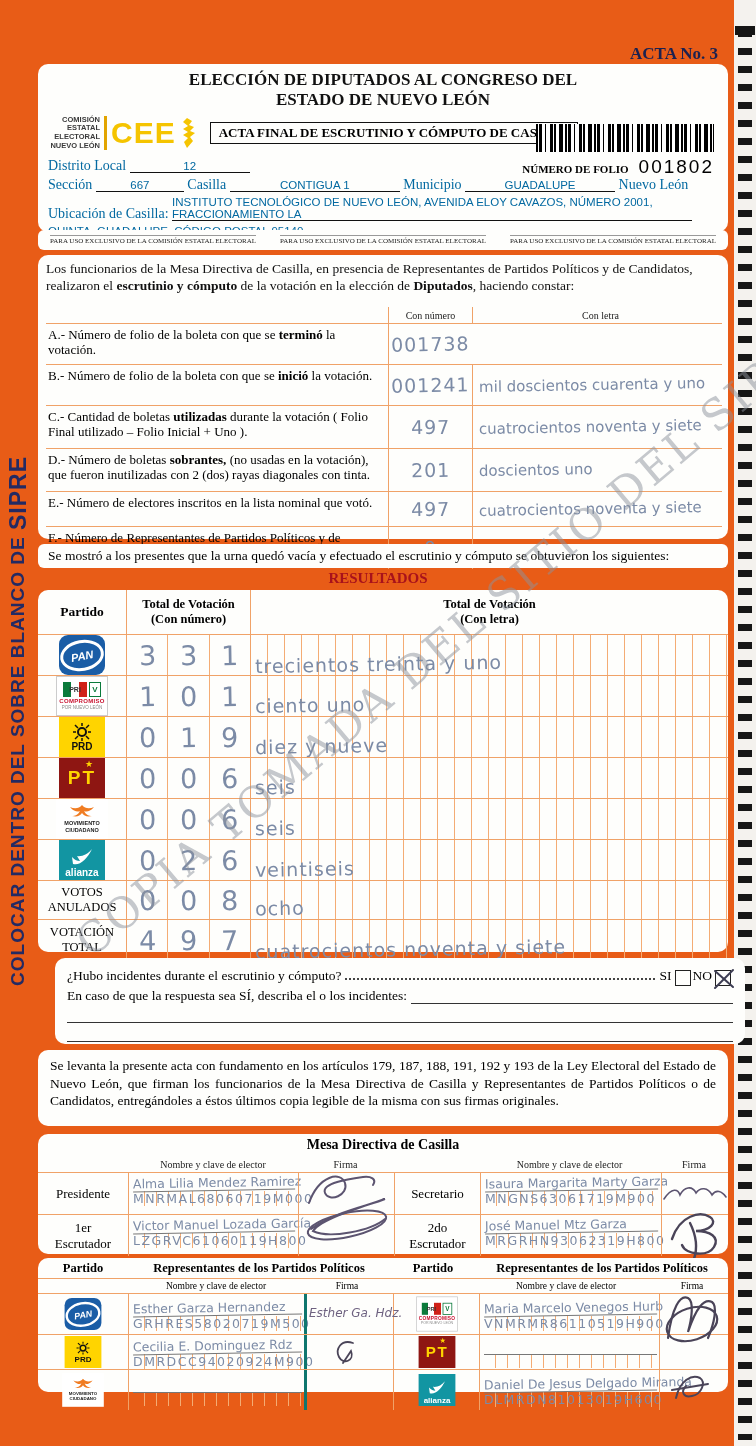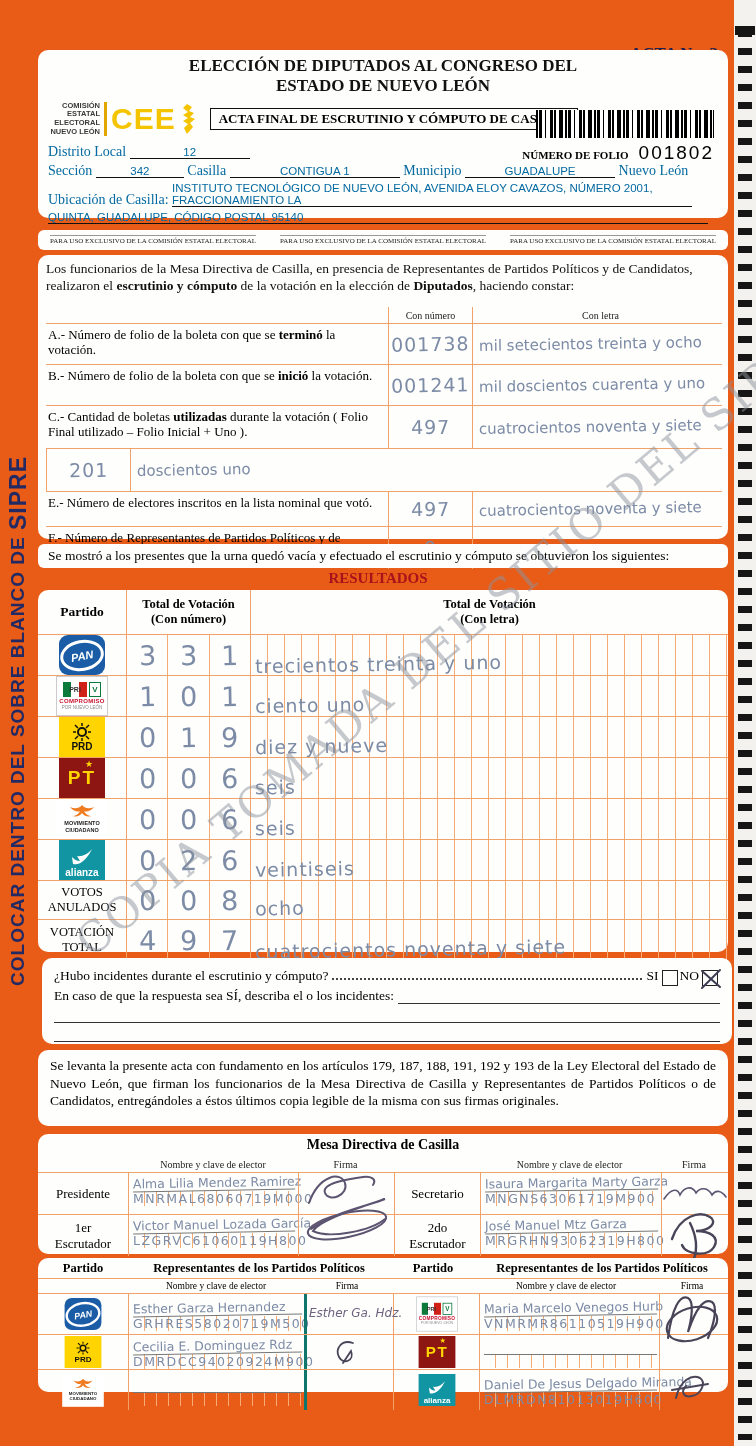--- a/index.html
+++ b/index.html
@@ -21,21 +21,21 @@
   .side-text .brand{font-size:23px;letter-spacing:1px;}
 
   
   .watermark{position:absolute;left:66px;top:928px;transform:rotate(-40deg);transform-origin:0 0;
     font-family:"DejaVu Serif",serif;font-size:43px;letter-spacing:3px;color:rgba(140,145,155,.5);
     white-space:nowrap;z-index:30;pointer-events:none;}
 
   .acta-no{position:absolute;top:44px;right:38px;font-weight:bold;font-size:17px;color:#1B2150;}
 
   
-  .hdr{left:38px;top:50px;width:690px;height:168px;padding:4px 10px;box-sizing:border-box;}
+  .hdr{left:38px;top:64px;width:690px;height:168px;padding:4px 10px;box-sizing:border-box;}
   .hdr-title{text-align:center;font-weight:bold;font-size:17px;line-height:1.15;color:#111;margin-top:2px;}
   .hdr-row2{display:flex;align-items:center;margin-top:2px;height:44px;}
   .cee-org{font-family:"Liberation Sans",sans-serif;font-weight:bold;font-size:7.5px;color:#3A3A3A;text-align:right;line-height:1.15;width:52px;}
   .cee-bar{width:3px;height:34px;background:#E2A400;margin:0 4px;}
   .cee-word{font-family:"Liberation Sans",sans-serif;font-weight:bold;font-size:30px;color:#F5C400;letter-spacing:1px;}
   .cee-shape{width:20px;height:32px;margin-left:2px;}
   .subtitle-box{border:1.5px solid #111;padding:2px 8px;font-weight:bold;font-size:13px;margin-left:12px;white-space:nowrap;}
   .barcode{position:absolute;right:14px;top:60px;width:178px;height:28px;
     background:repeating-linear-gradient(90deg,#000 0 2px,#fff 2px 3px,#000 3px 6px,#fff 6px 9px,#000 9px 10px,#fff 10px 14px,#000 14px 17px,#fff 17px 18px,#000 18px 20px,#fff 20px 23px,#000 23px 27px,#fff 27px 29px);}
   .folio{position:absolute;right:14px;top:92px;white-space:nowrap;}
@@ -99,21 +99,21 @@
   .lg-pt{width:46px;height:40px;background:#8E1612;position:relative;}
   .lg-pt .t{color:#FFD400;font:bold 19px "Liberation Sans",sans-serif;letter-spacing:2px;}
   .lg-pt .star{position:absolute;top:1px;left:26px;color:#FFD400;font-size:9px;}
   .lg-mc{width:52px;height:42px;background:#fff;flex-direction:column;}
   .mc-t{font:bold 5.5px "Liberation Sans",sans-serif;color:#222;line-height:1.25;text-align:center;}
   .lg-al{width:46px;height:40px;background:#1295A2;flex-direction:column;justify-content:flex-end;}
   .lg-al .t{color:#fff;font:bold 10px "Liberation Sans",sans-serif;margin:-2px 0 2px 0;}
   .sc7{transform:scale(.8);}
 
   
-  .incid{left:42px;top:958px;width:690px;height:86px;box-sizing:border-box;padding:10px 12px 0 12px;font-size:13.5px;}
+  .incid{left:55px;top:958px;width:690px;height:86px;box-sizing:border-box;padding:10px 12px 0 12px;font-size:13.5px;}
   .inc-row{display:flex;align-items:flex-end;}
   .leader{flex:1;border-bottom:2px dotted #444;margin:0 4px 4px 4px;height:10px;}
   .chk{width:14px;height:14px;border:1.3px solid #222;display:inline-block;margin:0 2px -2px 3px;position:relative;}
   .chk svg{position:absolute;left:-4px;top:-4px;}
   .inc-desc{display:flex;align-items:flex-end;margin-top:4px;}
   .dline{flex:1;border-bottom:1px solid #333;height:12px;margin-left:4px;}
   .fline{border-bottom:1px solid #333;height:16px;margin-top:2px;}
 
   
   .legal{left:38px;top:1050px;width:690px;height:76px;box-sizing:border-box;padding:7px 12px;font-size:13.5px;line-height:1.3;text-align:justify;}
@@ -191,21 +191,21 @@
     <div class="folio">
       <span class="lbl">NÚMERO DE FOLIO</span>
       <span class="val">001802</span>
     </div>
     <div class="hdr-line">
       <span>Distrito Local</span>
       <span class="fill" style="width:120px">12</span>
     </div>
     <div class="hdr-line">
       <span>Sección</span>
-      <span class="fill" style="width:88px">342</span>
+      <span class="fill" style="width:88px">667</span>
       <span>Casilla</span>
       <span class="fill" style="width:170px">CONTIGUA 1</span>
       <span>Municipio</span>
       <span class="fill" style="width:150px">GUADALUPE</span>
       <span>Nuevo León</span>
     </div>
     <div class="hdr-line">
       <span>Ubicación de Casilla:</span>
       <span class="fill" style="width:520px;text-align:left">INSTITUTO TECNOLÓGICO DE NUEVO LEÓN, AVENIDA ELOY CAVAZOS, NÚMERO 2001, FRACCIONAMIENTO LA</span>
     </div>
@@ -226,43 +226,41 @@
       <div class="crow chead">
         <div class="c1"></div>
         <div class="c2">Con número</div>
         <div class="c3" style="justify-content:center">Con letra</div>
       </div>
       <div class="crow" style="height:40px">
         <div class="c1"><span>A.- Número de folio de la boleta con que se </span><b>terminó</b><span> la votación.</span></div>
         <div class="c2">
             <span class="hw hw-num">001738</span>
           </div>
-        <div class="c3">
-            <span class="hw hw-words">mil setecientos treinta y ocho</span>
-          </div>
       </div>
       <div class="crow" style="height:40px">
         <div class="c1"><span>B.- Número de folio de la boleta con que se </span><b>inició</b><span> la votación.</span></div>
         <div class="c2">
             <span class="hw hw-num">001241</span>
           </div>
         <div class="c3">
             <span class="hw hw-words">mil doscientos cuarenta y uno</span>
           </div>
       </div>
       <div class="crow" style="height:42px">
         <div class="c1"><span>C.- Cantidad de boletas </span><b>utilizadas</b><span> durante la votación ( Folio Final utilizado – Folio Inicial + Uno ).</span></div>
         <div class="c2">
             <span class="hw hw-num">497</span>
           </div>
         <div class="c3">
             <span class="hw hw-words">cuatrocientos noventa y siete</span>
           </div>
       </div>
       <div class="crow" style="height:42px">
+        <div class="c1"><span>D.- Número de boletas </span><b>sobrantes,</b><span> (no usadas en la votación), que fueron inutilizadas con 2 (dos) rayas diagonales con tinta.</span></div>
         <div class="c2">
             <span class="hw hw-num">201</span>
           </div>
         <div class="c3">
             <span class="hw hw-words">doscientos uno</span>
           </div>
       </div>
       <div class="crow" style="height:34px">
         <div class="c1"><span>E.- Número de electores inscritos en la lista nominal que votó.</span></div>
         <div class="c2">

